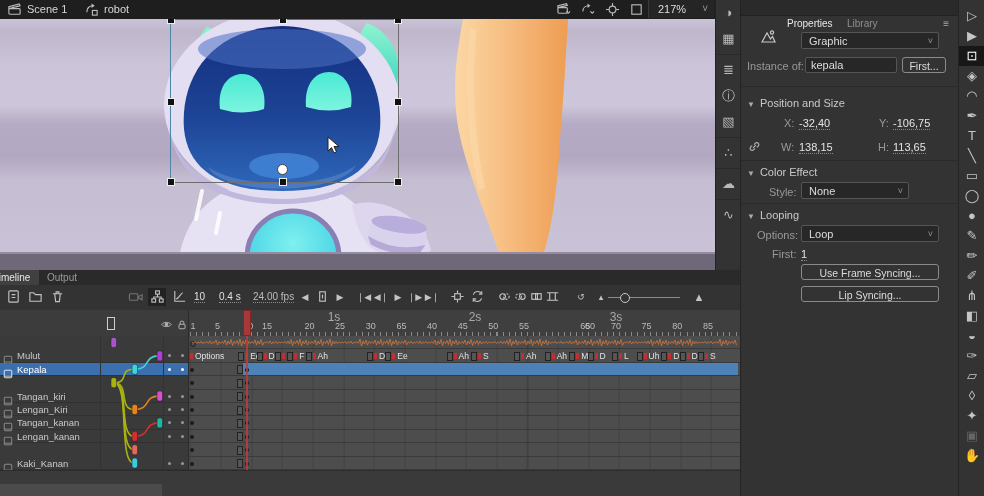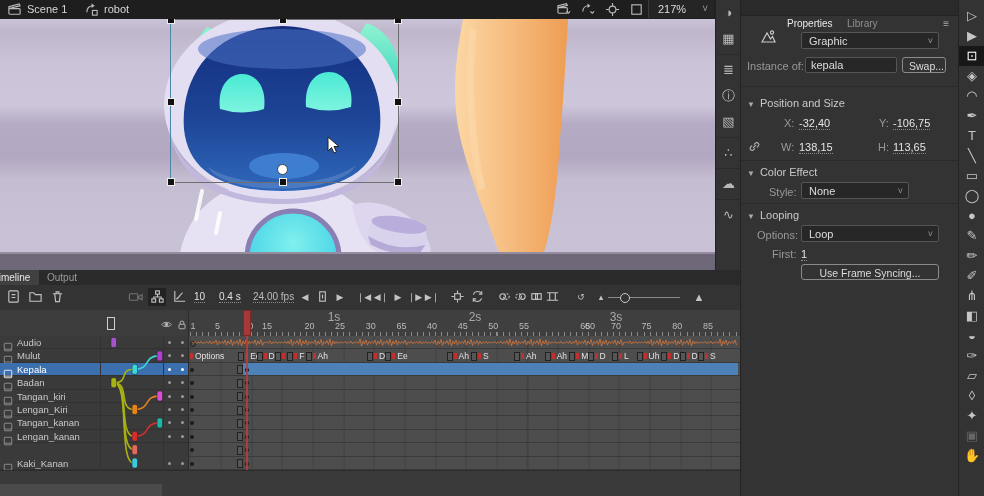--- a/index.html
+++ b/index.html
@@ -235,21 +235,21 @@
     </div>
     <span class="abs" style="left:18px;top:28px;width:18px;height:18px">
       <svg viewBox="0 0 18 18" fill="none" stroke="#c9c9c9" stroke-width="1.2">
           <path d="M3 14l5-9 3.5 6 2-2.5 2.5 5.5z"></path>
           <circle cx="13" cy="4.5" r="1.6"></circle>
         </svg></span>
     <div class="dd" style="left:60px;top:32px;width:138px">
       <span>Graphic</span><span class="chev">˅</span></div>
     <span class="plabel" style="left:6px;top:60px">Instance of:</span>
     <input class="pfield" style="left: 64px; top: 57px; width: 92px;" value="kepala">
-    <button class="pbtn" style="left:161px;top:57px;width:44px">Swap...</button>
+    <button class="pbtn" style="left:161px;top:57px;width:44px">First...</button>
     <div class="psep" style="top:86px"></div>
 
     <div class="sect-head" style="top:97px">
       <span class="tri">▼</span><span>Position and Size</span></div>
     <span class="plabel" style="left:43px;top:117px">X:</span>
     <span class="hot abs" style="left:58px;top:117px;font-size:11px">-32,40</span>
     <span class="plabel" style="left:138px;top:117px">Y:</span>
     <span class="hot abs" style="left:152px;top:117px;font-size:11px">-106,75</span>
     <span class="abs" style="left:6px;top:139px;width:15px;height:15px">
       <svg viewBox="0 0 16 16" fill="none" stroke="#b5b5b5" stroke-width="1.2">
@@ -269,20 +269,21 @@
     <div class="psep" style="top:203px"></div>
 
     <div class="sect-head" style="top:209px">
       <span class="tri">▼</span><span>Looping</span></div>
     <span class="plabel" style="left:16px;top:229px">Options:</span>
     <div class="dd" style="left:60px;top:225px;width:138px">
       <span>Loop</span><span class="chev">˅</span></div>
     <span class="plabel" style="left:31px;top:248px">First:</span>
     <span class="hot abs" style="left:60px;top:248px;font-size:11px">1</span>
     <button class="pbtn" style="left:60px;top:264px;width:138px">Use Frame Syncing...</button>
+    <button class="pbtn" style="left:60px;top:286px;width:138px">Lip Syncing...</button>
   </div>
 
   <div id="tools" class="abs" style="padding-top:6px;box-sizing:border-box">
       <div class="tool">▷</div>
       <div class="tool">▶</div>
       <div class="tool active">⊡</div>
       <div class="tool">◈</div>
       <div class="tool">◠</div>
       <div class="tool">✒</div>
       <div class="tool">T</div>
@@ -516,55 +517,37 @@
           <span class="kend" style="left: 49.04px;"></span>
           <span class="kdot" style="left: 57.17px;"></span>
         </div>
         <div class="frow" style="top: 120.6px;">
           <span class="kdot" style="left: 2px;"></span>
           <span class="kend" style="left: 49.04px;"></span>
           <span class="kdot" style="left: 57.17px;"></span>
         </div>
       </div>
     <div id="layers">
-        <div class="lrow" style="top: 0px;">
-          <span class="lic"><svg viewBox="0 0 12 12" fill="none" stroke="#9a9a9a" stroke-width="1">
-              <rect x="1.5" y="1.5" width="9" height="9" rx="1"></rect>
-              <path d="M1.5 8.5h9"></path>
-            </svg></span>
-          <span class="nm">Audio</span>
-          <span class="ldot" style="left: 168px;"></span>
-          <span class="ldot" style="left: 181px;"></span>
-        </div>
         <div class="lrow" style="top: 13.4px;">
           <span class="lic"><svg viewBox="0 0 12 12" fill="none" stroke="#9a9a9a" stroke-width="1">
               <rect x="1.5" y="1.5" width="9" height="9" rx="1"></rect>
               <path d="M1.5 8.5h9"></path>
             </svg></span>
           <span class="nm">Mulut</span>
           <span class="ldot" style="left: 168px;"></span>
           <span class="ldot" style="left: 181px;"></span>
         </div>
         <div class="lrow sel" style="top: 26.8px;">
           <span class="lic"><svg viewBox="0 0 12 12" fill="none" stroke="#fff" stroke-width="1">
               <rect x="1.5" y="1.5" width="9" height="9" rx="1"></rect>
               <path d="M1.5 8.5h9"></path>
             </svg></span>
           <span class="nm">Kepala</span>
           <span class="ldot" style="left: 168px; background: rgb(255, 255, 255);"></span>
           <span class="ldot" style="left: 181px; background: rgb(255, 255, 255);"></span>
-        </div>
-        <div class="lrow" style="top: 40.2px;">
-          <span class="lic"><svg viewBox="0 0 12 12" fill="none" stroke="#9a9a9a" stroke-width="1">
-              <rect x="1.5" y="1.5" width="9" height="9" rx="1"></rect>
-              <path d="M1.5 8.5h9"></path>
-            </svg></span>
-          <span class="nm">Badan</span>
-          <span class="ldot" style="left: 168px;"></span>
-          <span class="ldot" style="left: 181px;"></span>
         </div>
         <div class="lrow" style="top: 53.6px;">
           <span class="lic"><svg viewBox="0 0 12 12" fill="none" stroke="#9a9a9a" stroke-width="1">
               <rect x="1.5" y="1.5" width="9" height="9" rx="1"></rect>
               <path d="M1.5 8.5h9"></path>
             </svg></span>
           <span class="nm">Tangan_kiri</span>
           <span class="ldot" style="left: 168px;"></span>
           <span class="ldot" style="left: 181px;"></span>
         </div>

